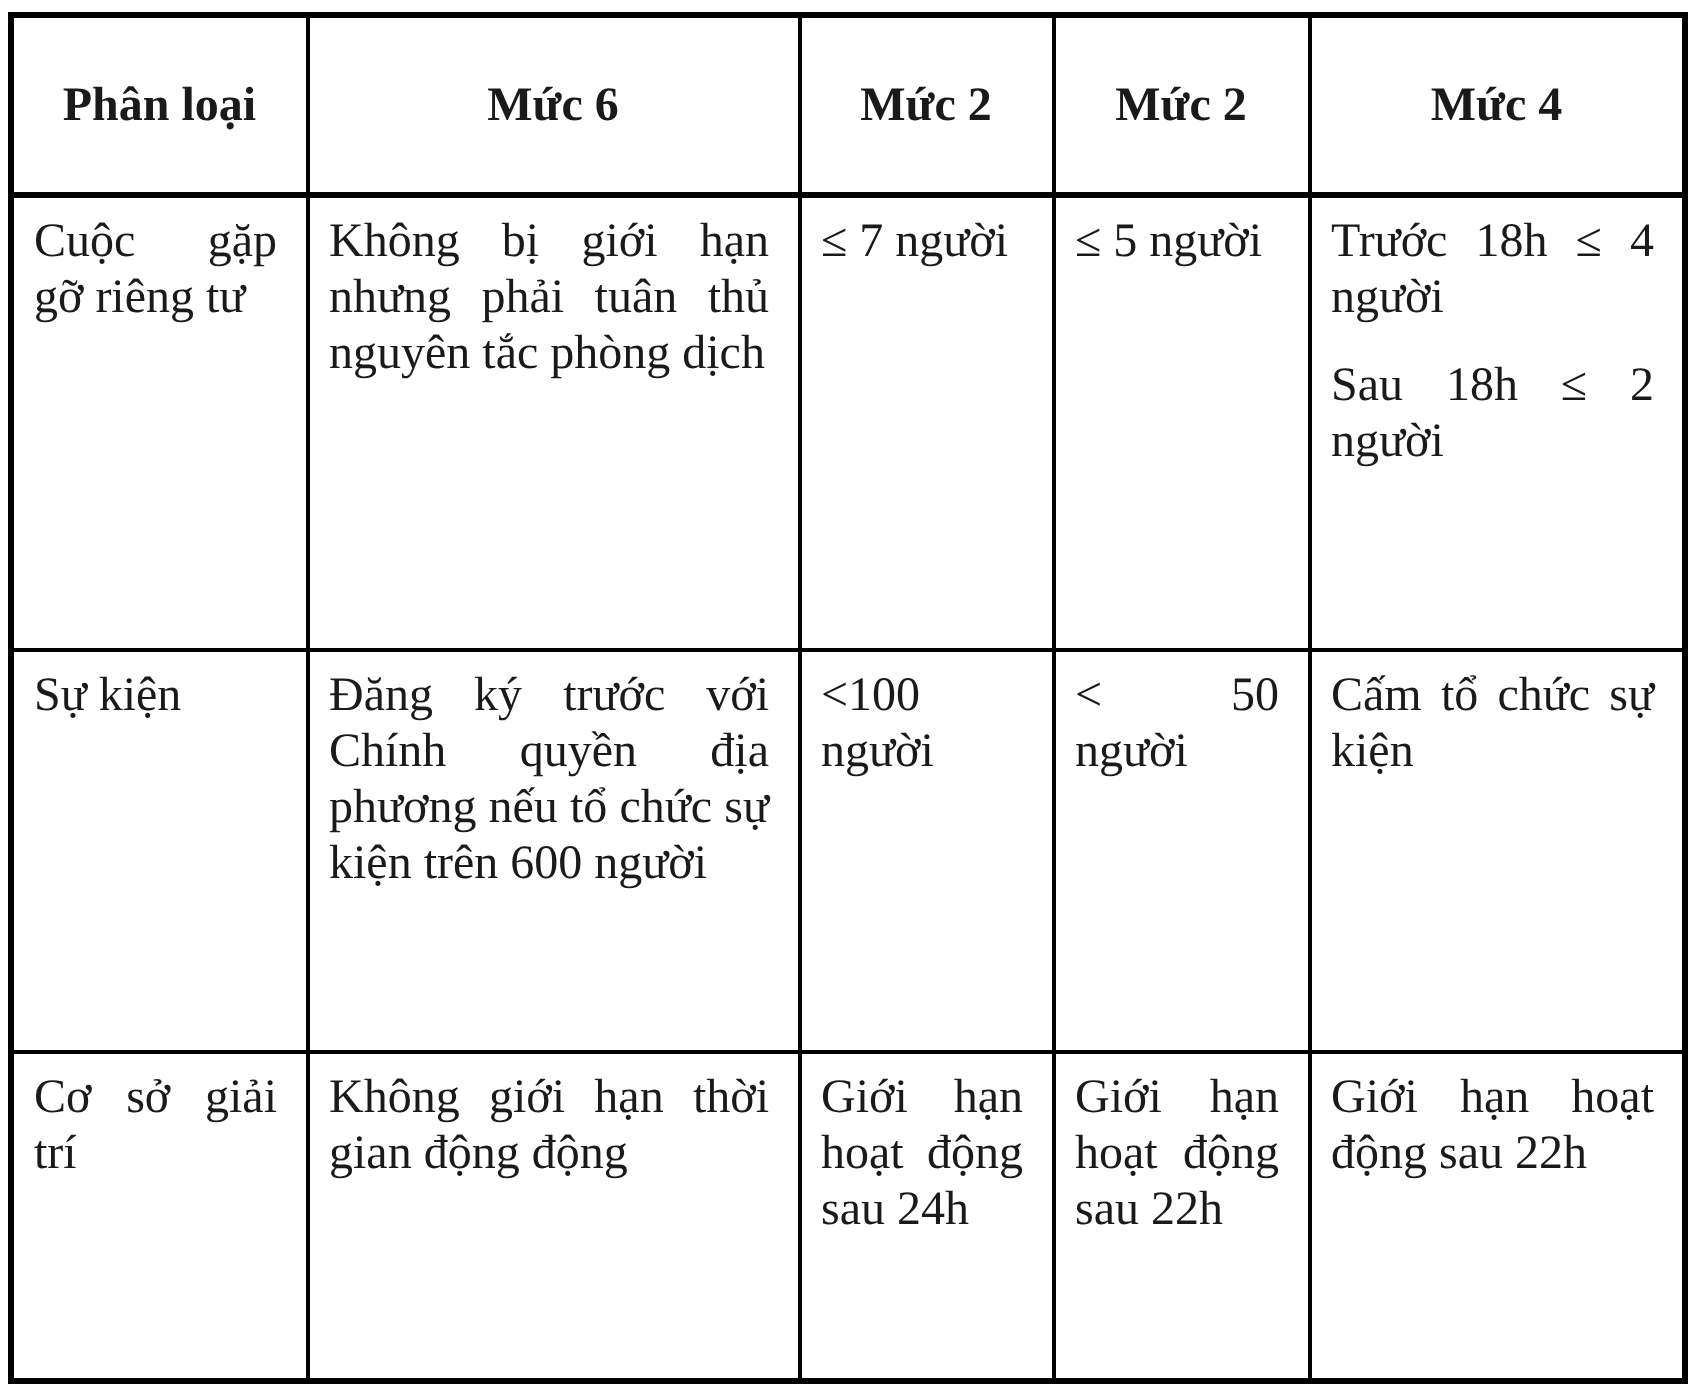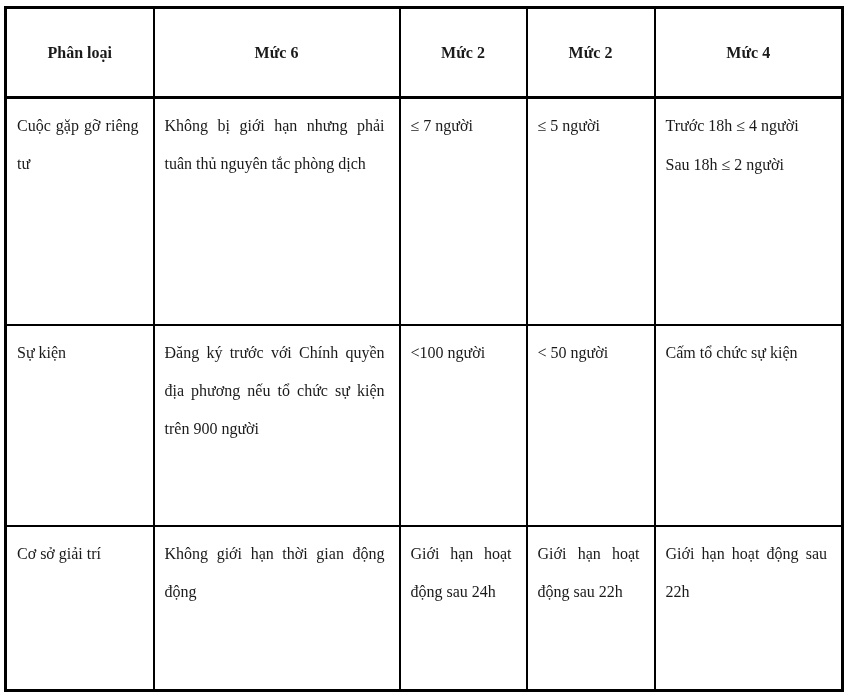--- a/index.html
+++ b/index.html
@@ -26,44 +26,44 @@
     background: #ffffff;
   }
   col.c0 { width: 148px; }
   col.c1 { width: 246px; }
   col.c2 { width: 127px; }
   col.c3 { width: 128px; }
   col.c4 { width: 188px; }
 
   th, td {
     border: 2px solid #000000;
-    font-size: 16px;
+    font-size: 24px;
     overflow: hidden;
   }
   thead th {
     border-bottom: 3px solid #000000;
     font-weight: bold;
     text-align: center;
     vertical-align: middle;
     line-height: 26px;
     padding: 4px 6px;
     height: 79px;
   }
   tbody td {
     vertical-align: top;
     text-align: justify;
-    line-height: 38px;
+    line-height: 28px;
     padding: 8px 14px 10px 10px;
   }
   tbody td p {
     margin: 0;
     text-align: justify;
   }
   tbody td p + p {
-    margin-top: 1px;
+    margin-top: 16px;
   }
   tbody td p:last-child {
     text-align-last: left;
   }
   tr.r1 { height: 173px; }
   tr.r2 { height: 152px; }
   tr.r3 { height: 157px; }
   tr.r4 { height: 125px; }
 </style>
 </head>
@@ -103,21 +103,21 @@
       <td>
         <p>Trước 18h ≤ 4 người</p>
         <p>Sau 18h ≤ 2 người</p>
       </td>
     </tr>
     <tr class="r2">
       <td>
           <p>Sự kiện</p>
         </td>
       <td>
-          <p>Đăng ký trước với Chính quyền địa phương nếu tổ chức sự kiện trên 900 người</p>
+          <p>Đăng ký trước với Chính quyền địa phương nếu tổ chức sự kiện trên 600 người</p>
         </td>
       <td>
           <p>&lt;100 người</p>
         </td>
       <td>
           <p>&lt; 50 người</p>
         </td>
       <td>
           <p>Cấm tổ chức sự kiện</p>
         </td>

